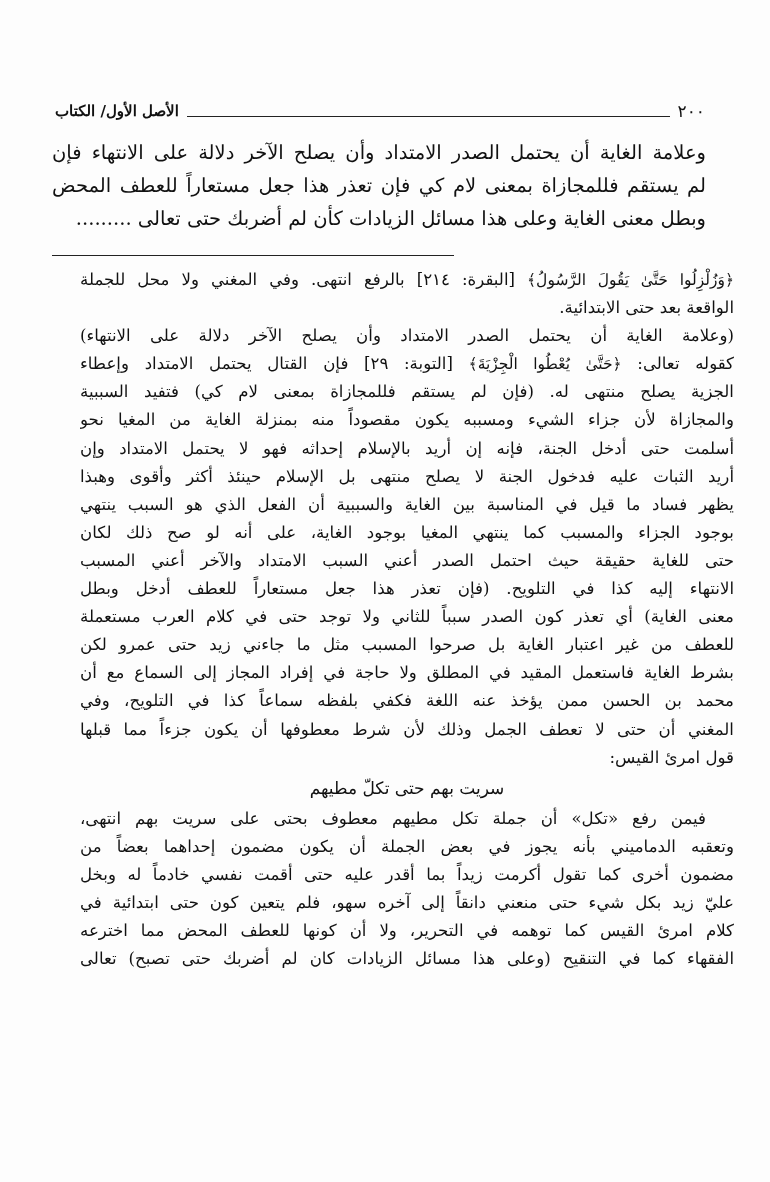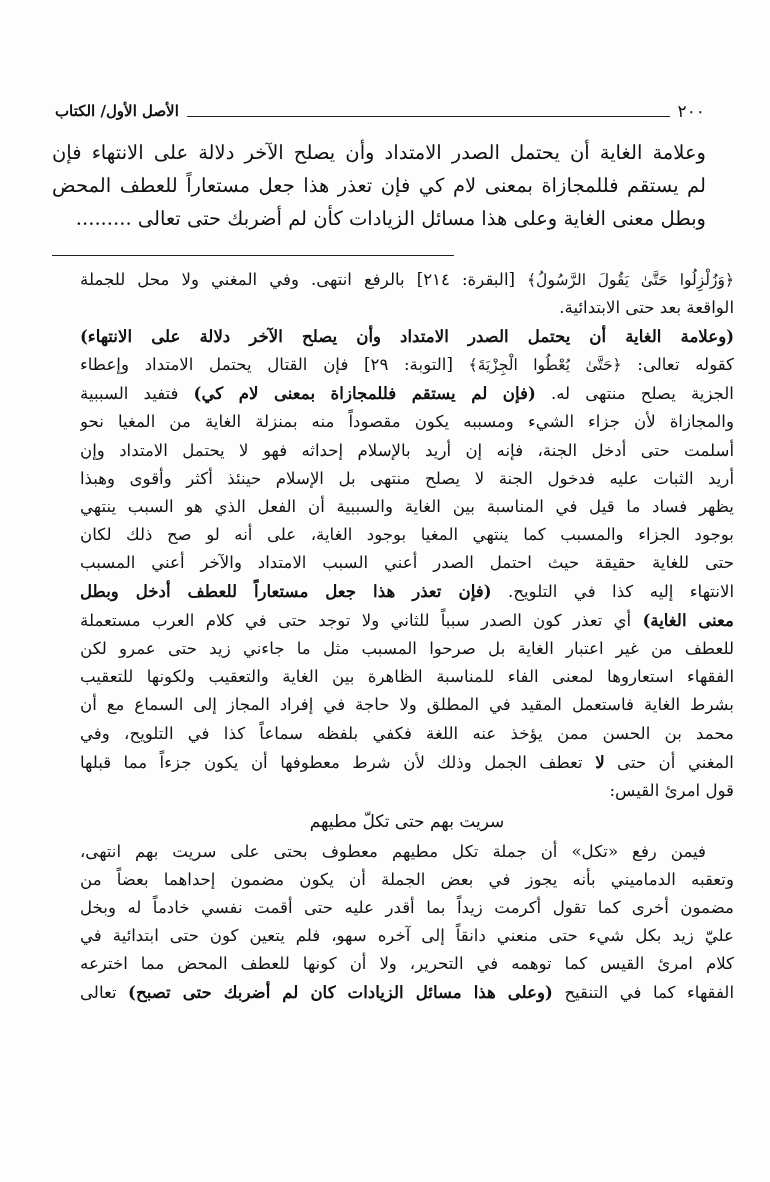--- a/index.html
+++ b/index.html
@@ -101,21 +101,21 @@
     text-align-last: right;
   }
   .sharh .line.centered {
     text-align: center;
     text-align-last: center;
     margin: 2px 0;
   }
   .sharh .line.indent {
     padding-right: 28px;
   }
-  .b { font-weight: bold; }
+  .b { font-weight: normal; }
   .quran {
     font-family: "DejaVu Serif", serif;
     font-size: 15.5px;
   }
   .verse {
     font-size: 17px;
   }
 </style>
 </head>
 <body>
@@ -144,21 +144,20 @@
       <span class="line"><span>الجزية يصلح منتهى له. </span><span class="b">(فإن لم يستقم فللمجازاة بمعنى لام كي)</span><span> فتفيد السببية</span></span>
       <span class="line"><span>والمجازاة لأن جزاء الشيء ومسببه يكون مقصوداً منه بمنزلة الغاية من المغيا نحو</span></span>
       <span class="line"><span>أسلمت حتى أدخل الجنة، فإنه إن أريد بالإسلام إحداثه فهو لا يحتمل الامتداد وإن</span></span>
       <span class="line"><span>أريد الثبات عليه فدخول الجنة لا يصلح منتهى بل الإسلام حينئذ أكثر وأقوى وهبذا</span></span>
       <span class="line"><span>يظهر فساد ما قيل في المناسبة بين الغاية والسببية أن الفعل الذي هو السبب ينتهي</span></span>
       <span class="line"><span>بوجود الجزاء والمسبب كما ينتهي المغيا بوجود الغاية، على أنه لو صح ذلك لكان</span></span>
       <span class="line"><span>حتى للغاية حقيقة حيث احتمل الصدر أعني السبب الامتداد والآخر أعني المسبب</span></span>
       <span class="line"><span>الانتهاء إليه كذا في التلويح. </span><span class="b">(فإن تعذر هذا جعل مستعاراً للعطف أدخل وبطل</span></span>
       <span class="line"><span class="b">معنى الغاية)</span><span> أي تعذر كون الصدر سبباً للثاني ولا توجد حتى في كلام العرب مستعملة</span></span>
       <span class="line"><span>للعطف من غير اعتبار الغاية بل صرحوا المسبب مثل ما جاءني زيد حتى عمرو لكن</span></span>
-      <span class="line"><span>الفقهاء استعاروها لمعنى الفاء للمناسبة الظاهرة بين الغاية والتعقيب ولكونها للتعقيب</span></span>
       <span class="line"><span>بشرط الغاية فاستعمل المقيد في المطلق ولا حاجة في إفراد المجاز إلى السماع مع أن</span></span>
       <span class="line"><span>محمد بن الحسن ممن يؤخذ عنه اللغة فكفي بلفظه سماعاً كذا في التلويح، وفي</span></span>
       <span class="line"><span>المغني أن حتى </span><span class="b">لا</span><span> تعطف الجمل وذلك لأن شرط معطوفها أن يكون جزءاً مما قبلها</span></span>
       <span class="line short"><span>قول امرئ القيس:</span></span>
       <span class="line centered"><span class="verse">سريت بهم حتى تكلّ مطيهم</span></span>
       <span class="line indent"><span>فيمن رفع «تكل» أن جملة تكل مطيهم معطوف بحتى على سريت بهم انتهى،</span></span>
       <span class="line"><span>وتعقبه الدماميني بأنه يجوز في بعض الجملة أن يكون مضمون إحداهما بعضاً من</span></span>
       <span class="line"><span>مضمون أخرى كما تقول أكرمت زيداً بما أقدر عليه حتى أقمت نفسي خادماً له وبخل</span></span>
       <span class="line"><span>عليّ زيد بكل شيء حتى منعني دانقاً إلى آخره سهو، فلم يتعين كون حتى ابتدائية في</span></span>
       <span class="line"><span>كلام امرئ القيس كما توهمه في التحرير، ولا أن كونها للعطف المحض مما اخترعه</span></span>

